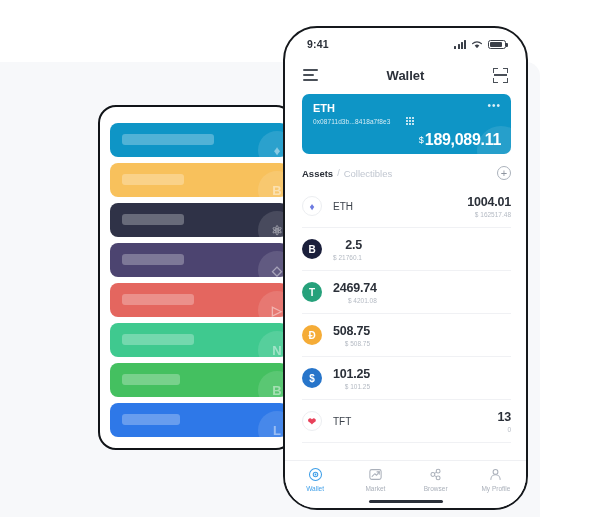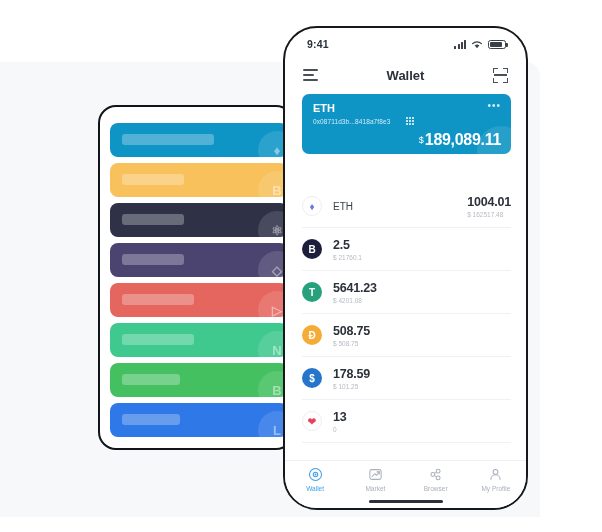--- a/index.html
+++ b/index.html
@@ -162,21 +162,21 @@
     border-bottom: 1px solid #f0f1f4;
     cursor: pointer;
   }
   .ar-icon {
     width: 20px; height: 20px; border-radius: 50%;
     display: flex; align-items: center; justify-content: center;
     font-size: 10px; font-weight: bold; flex: 0 0 auto;
     margin-right: 11px;
   }
   .ar-name { font-size: 10px; color: #3c424b; flex: 1 1 auto; }
-  .ar-vals { text-align: left; }
+  .ar-vals { text-align: right; }
   .ar-amt { font-size: 12.5px; font-weight: bold; color: #2b3039; letter-spacing: -.2px; }
   .ar-fiat { font-size: 6.5px; color: #b4bac3; margin-top: 2px; }
 
   
   .tabbar {
     position: absolute; left: 0; bottom: 0; width: 100%; height: 48px;
     border-top: 1px solid #eff0f3;
     display: flex; align-items: flex-start; padding-top: 6px;
     background: #ffffff;
   }
@@ -286,60 +286,69 @@
           <i></i>
           <i></i>
       </div>
       <div class="bc-dots">•••</div>
       <div class="bc-amount">
         <span class="bc-cur">$</span>
         <span class="bc-val">189,089.11</span>
       </div>
     </div>
 
+    <div class="assets-head">
+      <div class="ah-left">
+        <span class="ah-assets">Assets</span>
+        <span class="ah-sep">/</span>
+        <span class="ah-coll">Collectibles</span>
+      </div>
+      <div class="plus-btn">+</div>
+    </div>
 
     <div class="asset-list" id="asset-list">
         <div class="asset-row">
           <div class="ar-icon" style="background: rgb(255, 255, 255); color: rgb(108, 122, 224); border: 1px solid rgb(236, 238, 241);">♦</div>
           <div class="ar-name">ETH</div>
           <div class="ar-vals">
             <div class="ar-amt">1004.01</div>
             <div class="ar-fiat">$ 162517.48</div>
           </div>
         </div>
         <div class="asset-row">
           <div class="ar-icon" style="background: rgb(27, 31, 59); color: rgb(255, 255, 255);">B</div>
           <div class="ar-vals">
             <div class="ar-amt">2.5</div>
             <div class="ar-fiat">$ 21760.1</div>
           </div>
         </div>
         <div class="asset-row">
           <div class="ar-icon" style="background: rgb(38, 161, 123); color: rgb(255, 255, 255);">T</div>
           <div class="ar-vals">
-            <div class="ar-amt">5641.23</div>
+            <div class="ar-amt">2469.74</div>
             <div class="ar-fiat">$ 4201.08</div>
           </div>
         </div>
         <div class="asset-row">
           <div class="ar-icon" style="background: rgb(245, 172, 55); color: rgb(255, 255, 255);">Ð</div>
           <div class="ar-vals">
             <div class="ar-amt">508.75</div>
             <div class="ar-fiat">$ 508.75</div>
           </div>
         </div>
         <div class="asset-row">
           <div class="ar-icon" style="background: rgb(39, 117, 202); color: rgb(255, 255, 255);">$</div>
           <div class="ar-vals">
-            <div class="ar-amt">178.59</div>
+            <div class="ar-amt">101.25</div>
             <div class="ar-fiat">$ 101.25</div>
           </div>
         </div>
         <div class="asset-row">
           <div class="ar-icon" style="background: rgb(255, 255, 255); color: rgb(232, 65, 90); border: 1px solid rgb(236, 238, 241);">❤</div>
+          <div class="ar-name">TFT</div>
           <div class="ar-vals">
             <div class="ar-amt">13</div>
             <div class="ar-fiat">0</div>
           </div>
         </div>
       </div>
 
     <div class="tabbar" id="tabbar">
         <div class="tab active">
           <div class="tab-ico"><svg viewBox="0 0 20 20" width="15" height="15">

